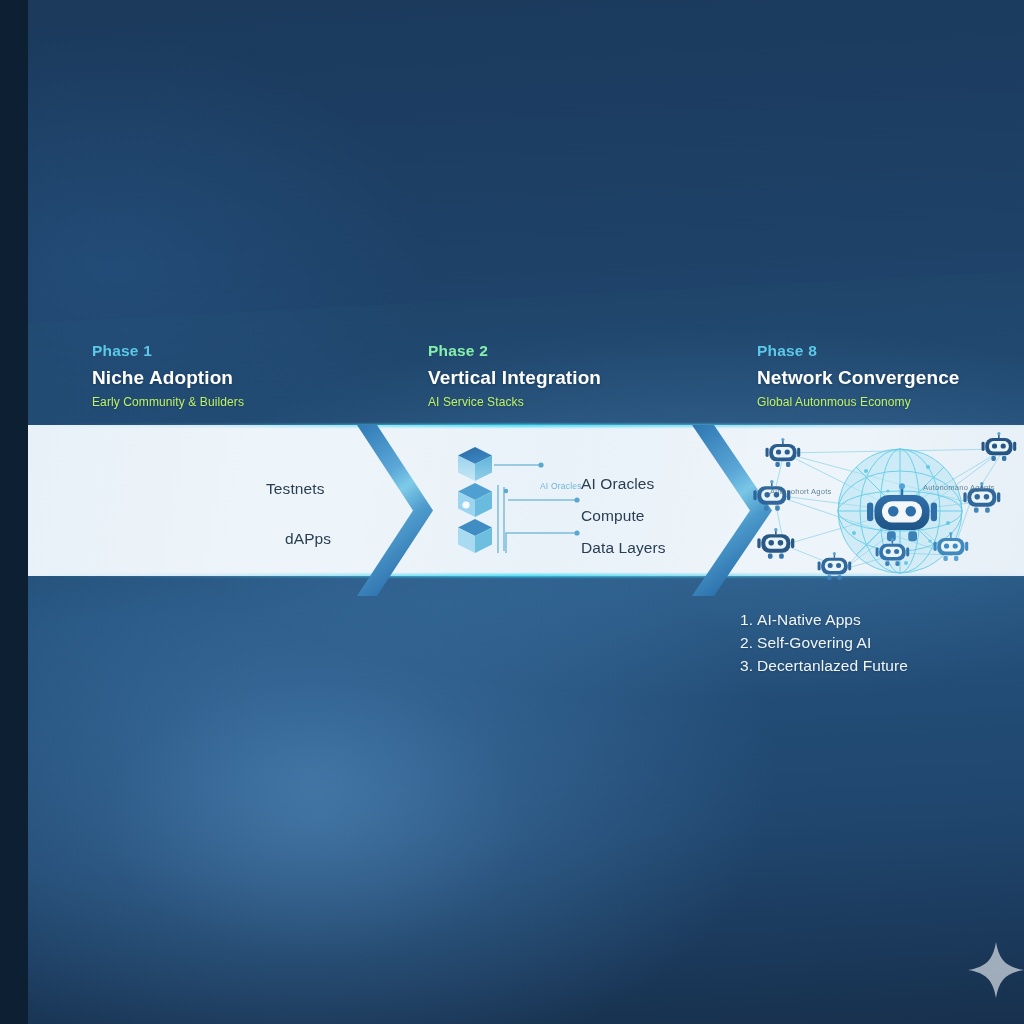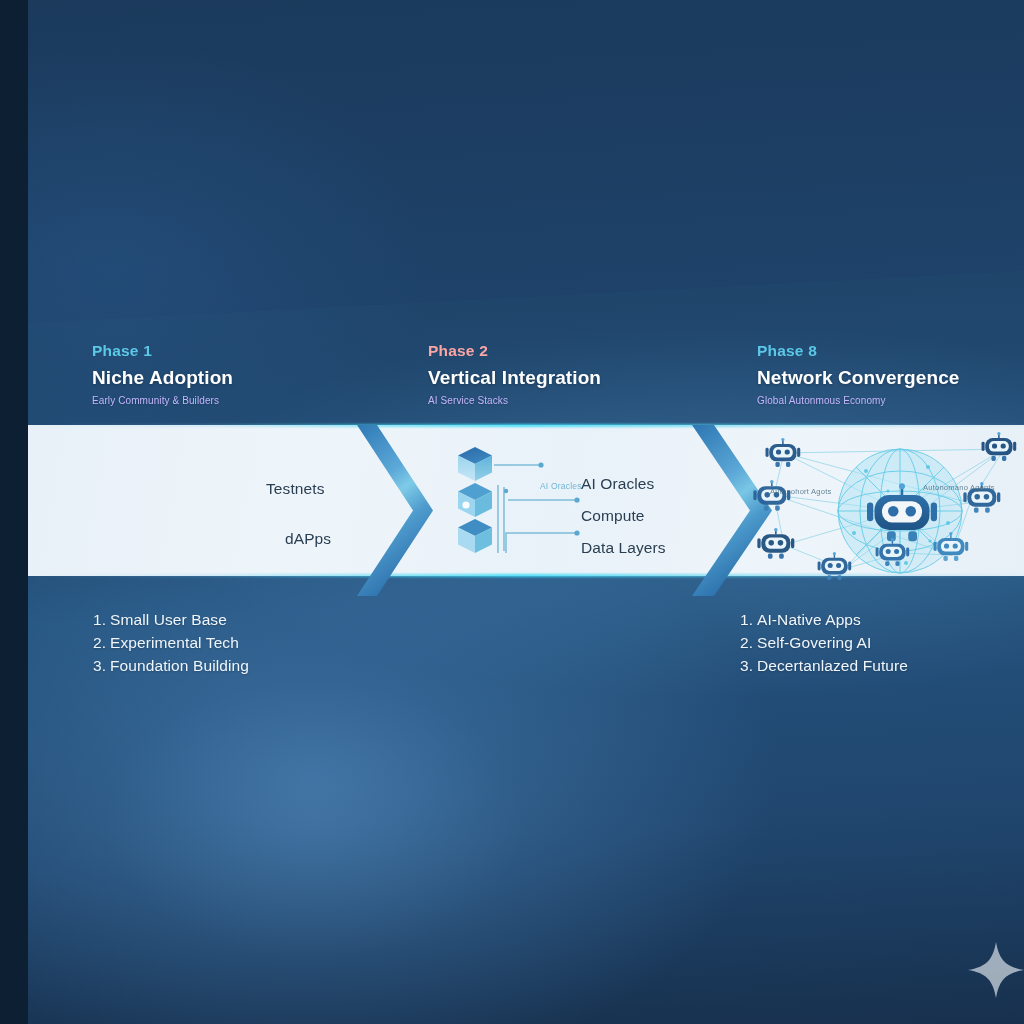--- a/index.html
+++ b/index.html
@@ -53,23 +53,23 @@
   }
   .phase-title {
     font-size: 19px;
     font-weight: 700;
     color: #ffffff;
     letter-spacing: 0.1px;
     margin: 0 0 6px 0;
     text-shadow: 0 1px 3px rgba(0,0,0,0.25);
   }
   .phase-sub {
-    font-size: 10px;
+    font-size: 12px;
     font-weight: 400;
-    color: #c4b5fd;
+    color: #bef264;
     letter-spacing: 0.1px;
     margin: 0;
     text-shadow: 0 1px 2px rgba(0,0,0,0.2);
   }
 
   
   #band {
     position: absolute;
     left: 0;
     top: 425px;
@@ -151,21 +151,21 @@
   <div id="bg-glow-c"></div>
   <div id="bg-glow-d"></div>
 
   <div class="phase-head" style="left:64px; top:342px;">
     <div class="phase-kicker" style="color:#5cc8e8;">Phase 1</div>
     <div class="phase-title">Niche Adoption</div>
     <div class="phase-sub">Early Community &amp; Builders</div>
   </div>
 
   <div class="phase-head" style="left:400px; top:342px;">
-    <div class="phase-kicker" style="color:#fca5a5;">Phase 2</div>
+    <div class="phase-kicker" style="color:#86efac;">Phase 2</div>
     <div class="phase-title">Vertical Integration</div>
     <div class="phase-sub">AI Service Stacks</div>
   </div>
 
   <div class="phase-head" style="left:729px; top:342px;">
     <div class="phase-kicker" style="color:#5cc8e8;">Phase 8</div>
     <div class="phase-title">Network Convergence</div>
     <div class="phase-sub">Global Autonmous Economy</div>
   </div>
 
@@ -506,31 +506,20 @@
           <rect x="12" y="37" width="7" height="8" rx="2.4" fill="#3b81b8"></rect>
           <rect x="29" y="37" width="7" height="8" rx="2.4" fill="#3b81b8"></rect>
         </g>
       </g>
     </svg>
 
     <div class="agent-caption" style="left:742px; top:62px;">Autonohort Agots</div>
     <div class="agent-caption" style="left:895px; top:58px;">Autonomano Agents</div>
   </div>
 
-  <ul class="phase-list" style="left:65px; top:608px;">
-    <li>
-      <span class="li-num">1.</span><span>Small User Base</span>
-    </li>
-    <li>
-      <span class="li-num">2.</span><span>Experimental Tech</span>
-    </li>
-    <li>
-      <span class="li-num">3.</span><span>Foundation Building</span>
-    </li>
-  </ul>
 
 
   <ul class="phase-list" style="left:712px; top:608px;">
     <li>
       <span class="li-num">1.</span><span>AI-Native Apps</span>
     </li>
     <li>
       <span class="li-num">2.</span><span>Self-Govering AI</span>
     </li>
     <li>

